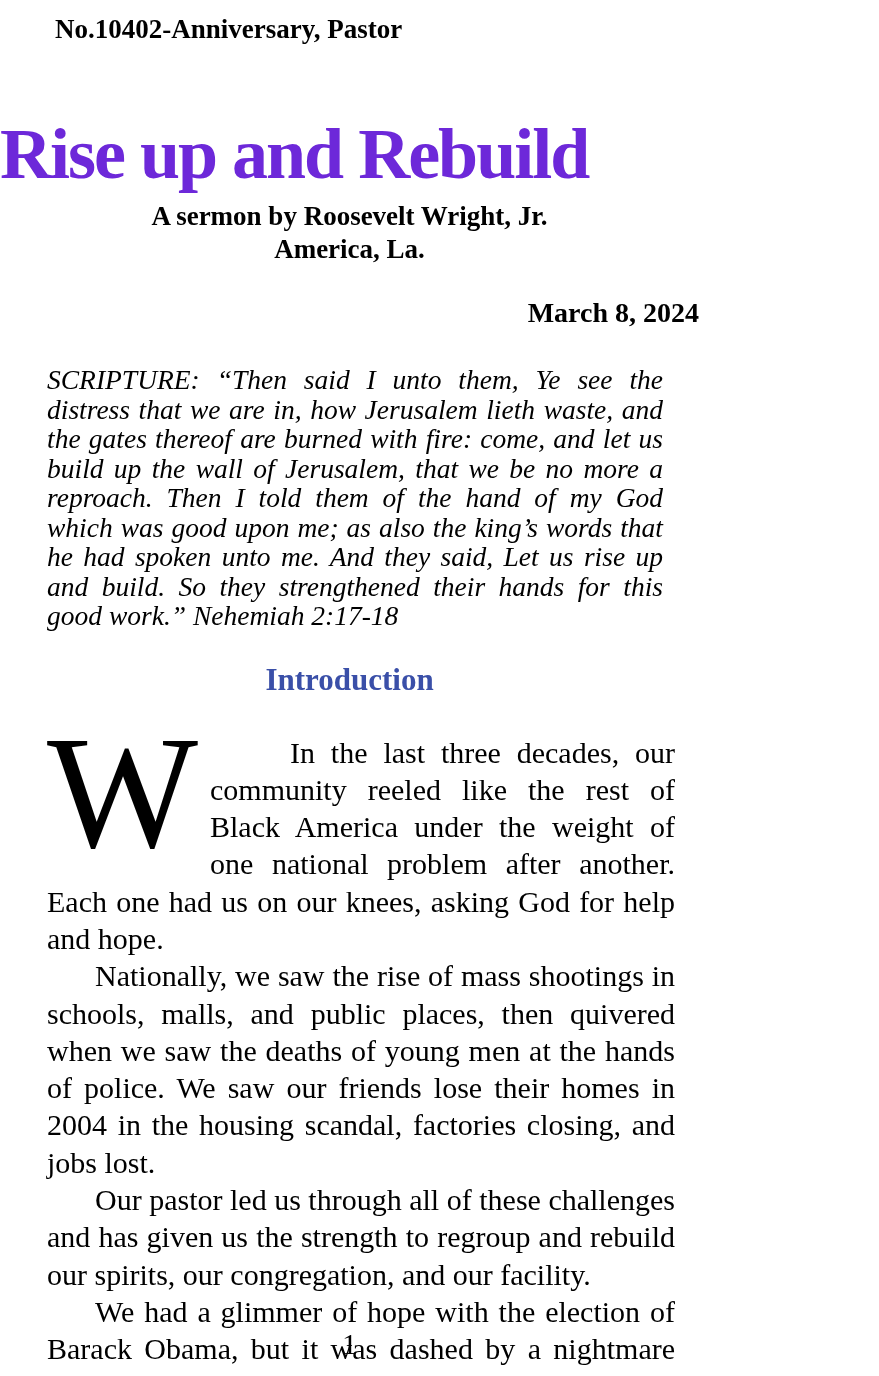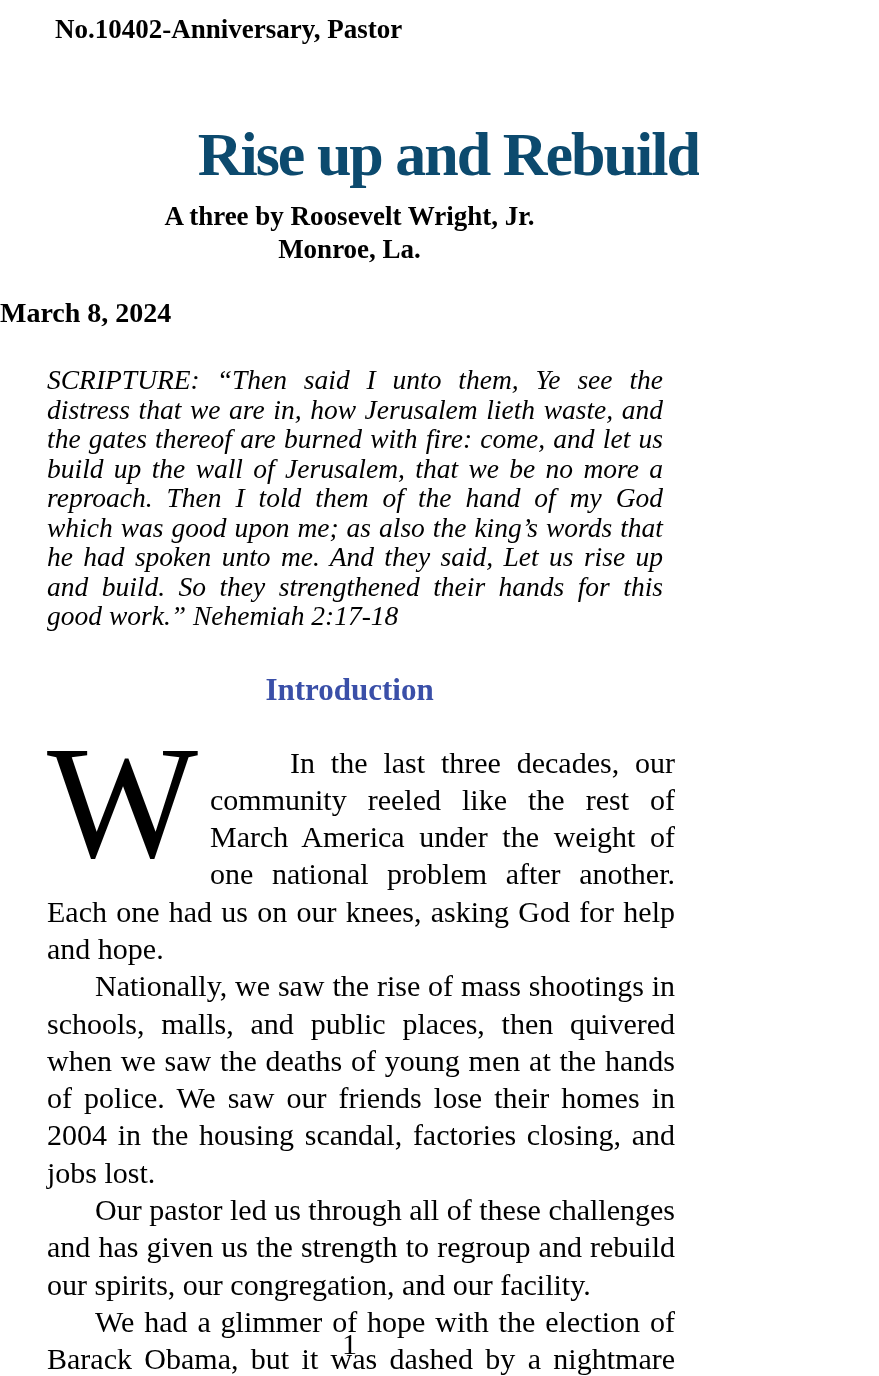--- a/index.html
+++ b/index.html
@@ -12,50 +12,50 @@
     overflow:hidden;
   }
   .doc-header {
     padding:14px 0 0 55px;
     font-weight:bold;
     font-size:27px;
     line-height:30px;
   }
   .title {
     margin:64px 0 0 0;
-    text-align:right;
-    color:#0c4a6e;
+    text-align:left;
+    color:#6d28d9;
     font-weight:bold;
-    font-size:62px;
+    font-size:72px;
     line-height:92px;
     letter-spacing:-2px;
     white-space:nowrap;
   }
   .byline, .location {
     text-align:center;
     font-weight:bold;
     font-size:27px;
     line-height:33px;
   }
   .date {
     margin-top:31px;
-    text-align:left;
+    text-align:right;
     font-weight:bold;
     font-size:28px;
     line-height:32px;
   }
   .scripture {
     margin:36px 36px 0 47px;
     font-style:italic;
     font-size:27.5px;
     line-height:29.5px;
     text-align:justify;
   }
   .section-heading {
-    margin:41px 0 0 0;
+    margin:31px 0 0 0;
     text-align:center;
     color:#3a4fa8;
     font-weight:bold;
     font-size:31px;
     line-height:36px;
   }
   .body-text {
     margin:36px 24px 0 47px;
     font-size:30px;
     line-height:37.3px;
@@ -81,35 +81,35 @@
 </style>
 </head>
 <body>
 
 <div class="page">
 
   <div class="doc-header">No.10402-Anniversary, Pastor</div>
 
   <h1 class="title">Rise up and Rebuild</h1>
 
-  <div class="byline">A three by Roosevelt Wright, Jr.</div>
+  <div class="byline">A sermon by Roosevelt Wright, Jr.</div>
 
-  <div class="location">Monroe, La.</div>
+  <div class="location">America, La.</div>
 
   <div class="date">March 8, 2024</div>
 
   <p class="scripture">SCRIPTURE: “Then said I unto them, Ye see the distress that we are in, how Jerusalem lieth waste, and the gates thereof are burned with fire: come, and let us build up the wall of Jerusalem, that we be no more a reproach. Then I told them of the hand of my God which was good upon me; as also the king’s words that he had spoken unto me. And they said, Let us rise up and build. So they strengthened their hands for this good work.” Nehemiah 2:17-18</p>
 
   <h2 class="section-heading">Introduction</h2>
 
   <div class="body-text">
     <p>
       <span class="dropcap">W</span>
     </p>
-    <p class="p-after-drop">In the last three decades, our community reeled like the rest of March America under the weight of one national problem after another. Each one had us on our knees, asking God for help and hope.</p>
+    <p class="p-after-drop">In the last three decades, our community reeled like the rest of Black America under the weight of one national problem after another. Each one had us on our knees, asking God for help and hope.</p>
     <p class="indent">Nationally, we saw the rise of mass shootings in schools, malls, and public places, then quivered when we saw the deaths of young men at the hands of police. We saw our friends lose their homes in 2004 in the housing scandal, factories closing, and jobs lost.</p>
     <p class="indent">Our pastor led us through all of these challenges and has given us the strength to regroup and rebuild our spirits, our congregation, and our facility.</p>
     <p class="indent">We had a glimmer of hope with the election of Barack Obama, but it was dashed by a nightmare with orange hair. We saw a riot in the Capital and a Pandemic that took the lives of millions.</p>
   </div>
 
   <div class="page-number">1</div>
 
 </div>
 
 </body></html>

